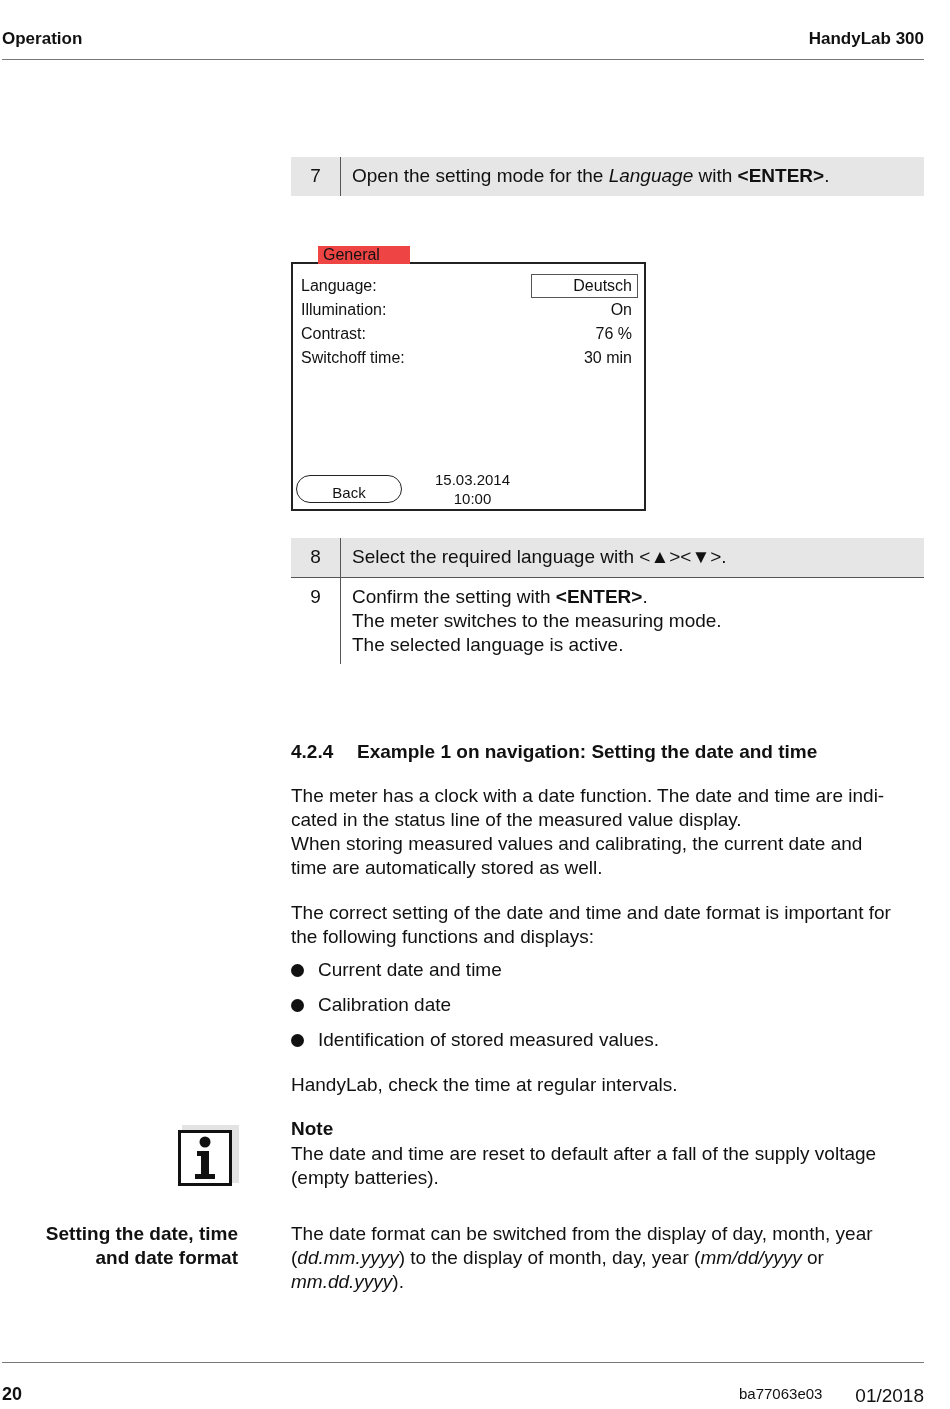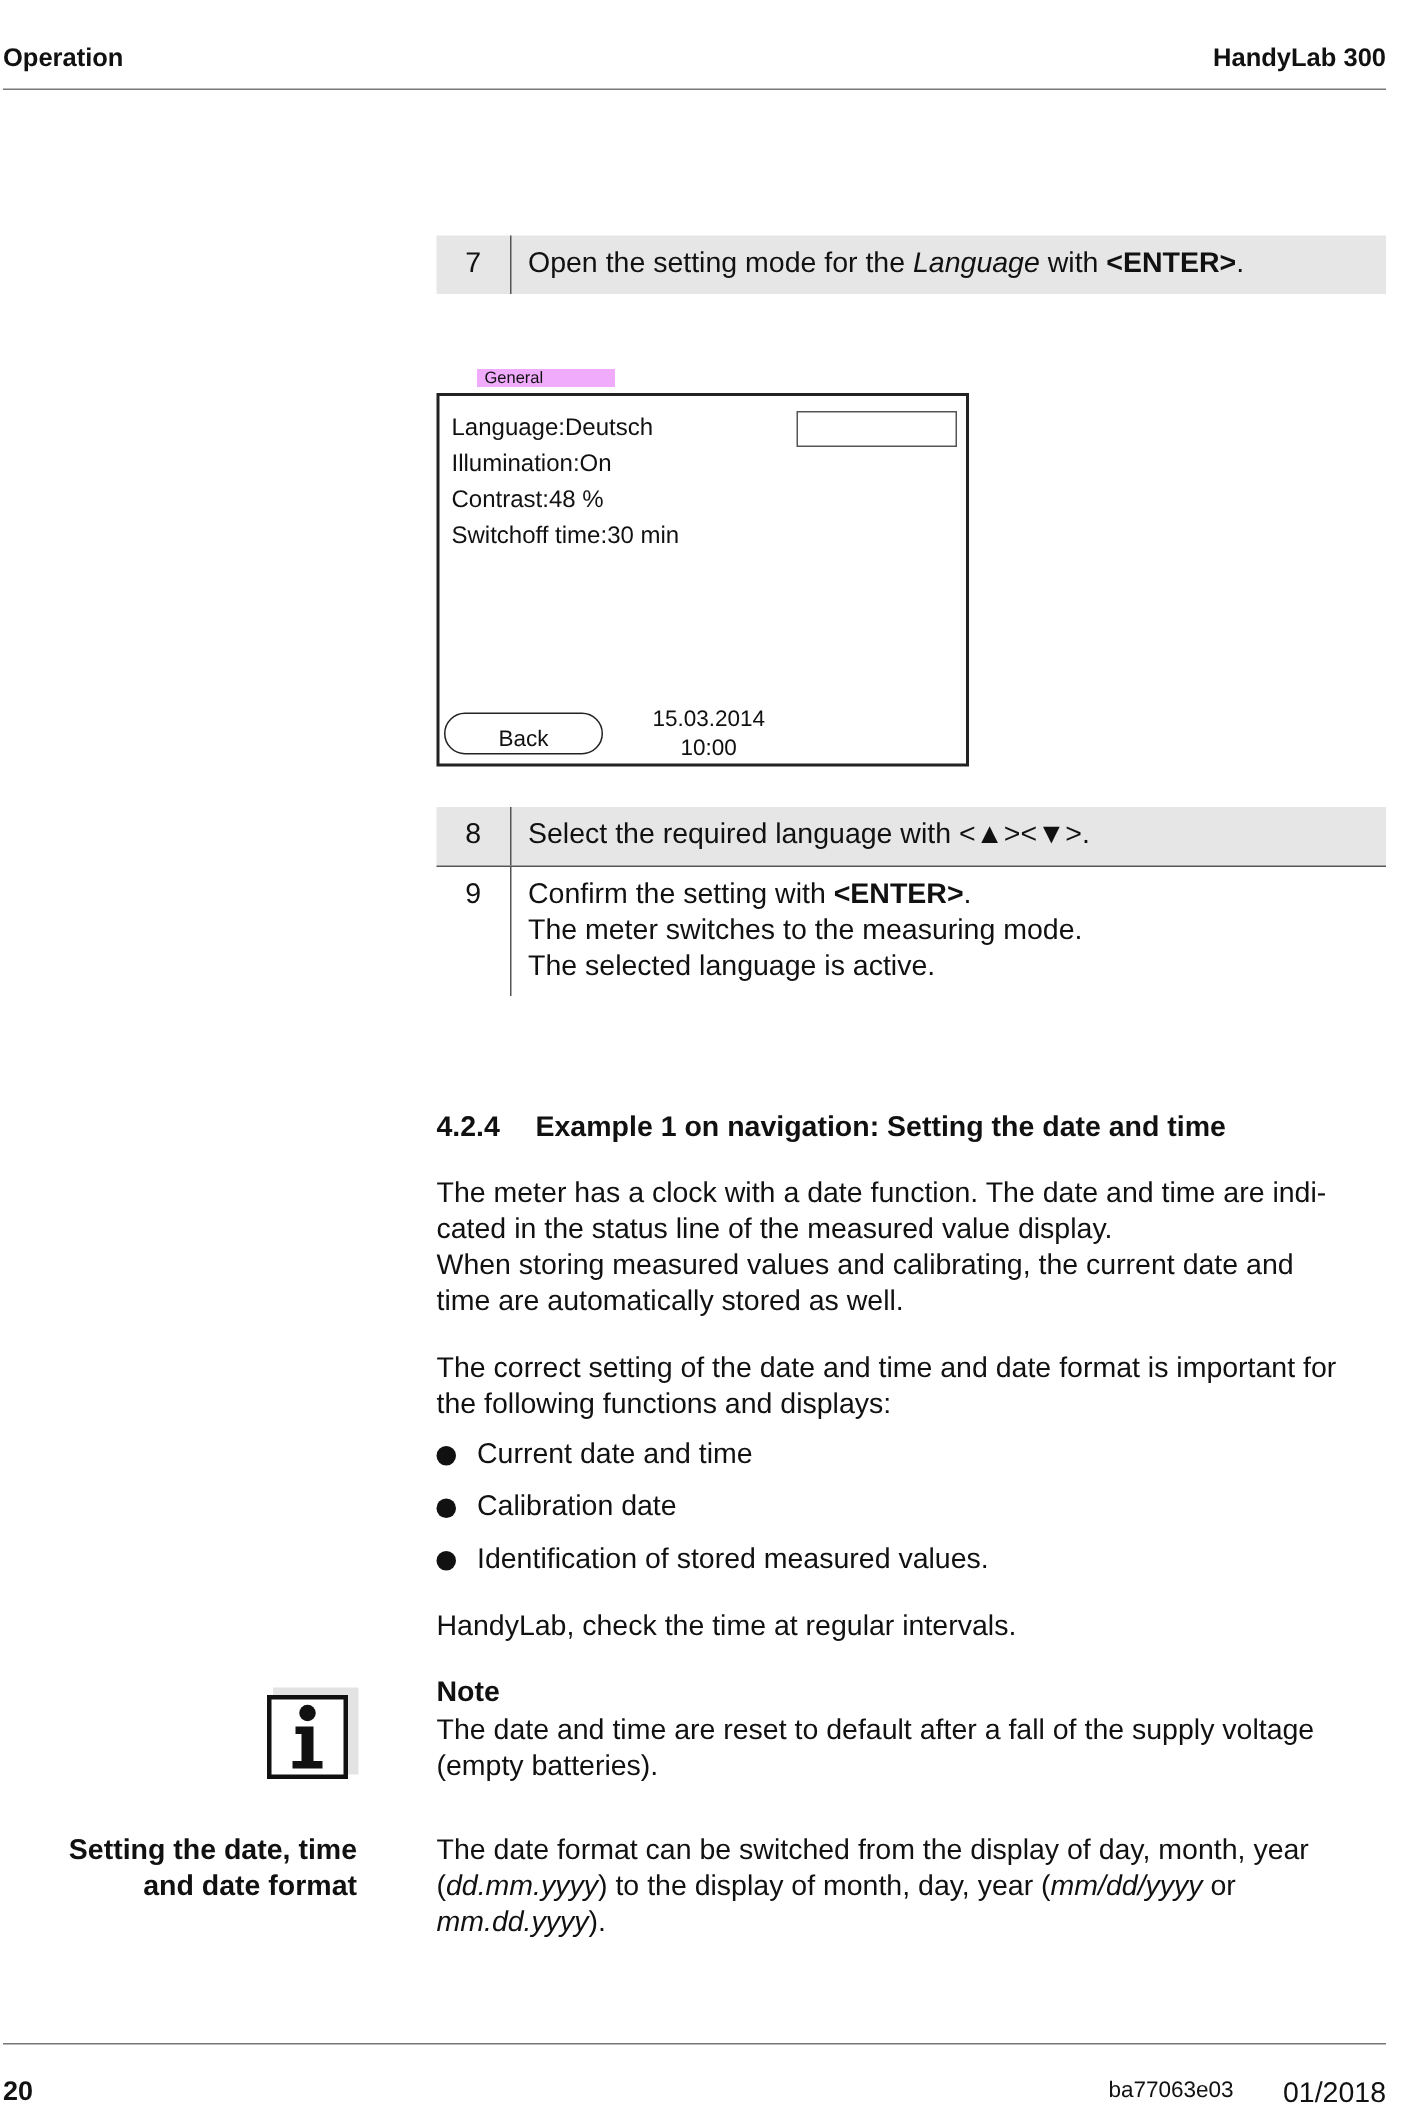--- a/index.html
+++ b/index.html
@@ -22,24 +22,24 @@
   .step .txt { padding-left: 11px; padding-top: 7px; padding-bottom: 7px; }
   .step .txt b { font-weight: bold; }
   .step-sep { left: 291px; width: 633px; height: 1px; background: #555555; }
 
   
   .screen {
     left: 291px; top: 262px; width: 355px; height: 249px;
     border: 2px solid #222222; box-sizing: border-box;
   }
   .screen-title {
-    left: 318px; top: 246px; padding: 0 5px; background: #f0abfc;
-    font-size: 11px; width: 82px;
+    left: 318px; top: 246px; padding: 0 5px; background: #ef4444;
+    font-size: 16px; width: 82px;
   }
-  .srow { left: 301px; width: 331px; font-size: 16px; display: flex; }
+  .srow { left: 301px; width: 331px; font-size: 16px; display: flex; justify-content: space-between; }
   .srow .val { padding-right: 0; }
   .sel-box {
     left: 531px; top: 274px; width: 107px; height: 24px;
     border: 1px solid #555555; box-sizing: border-box;
   }
   .back-btn {
     left: 296px; top: 475px; width: 106px; height: 28px;
     border: 1px solid #222222; border-radius: 16px; box-sizing: border-box;
     font-size: 15px; text-align: center; line-height: 34px; background: #fff;
   }
@@ -87,21 +87,21 @@
 <div class="abs srow" style="top:277px">
   <span>Language:</span>
   <span class="val">Deutsch</span>
 </div>
 <div class="abs srow" style="top:301px">
   <span>Illumination:</span>
   <span class="val">On</span>
 </div>
 <div class="abs srow" style="top:325px">
   <span>Contrast:</span>
-  <span class="val">48 %</span>
+  <span class="val">76 %</span>
 </div>
 <div class="abs srow" style="top:349px">
   <span>Switchoff time:</span>
   <span class="val">30 min</span>
 </div>
 <div class="abs back-btn">Back</div>
 <div class="abs sdate" style="top:471px">15.03.2014</div>
 <div class="abs sdate" style="top:490px">10:00</div>
 
 <div class="abs step shaded" style="top:538px;height:39px">

